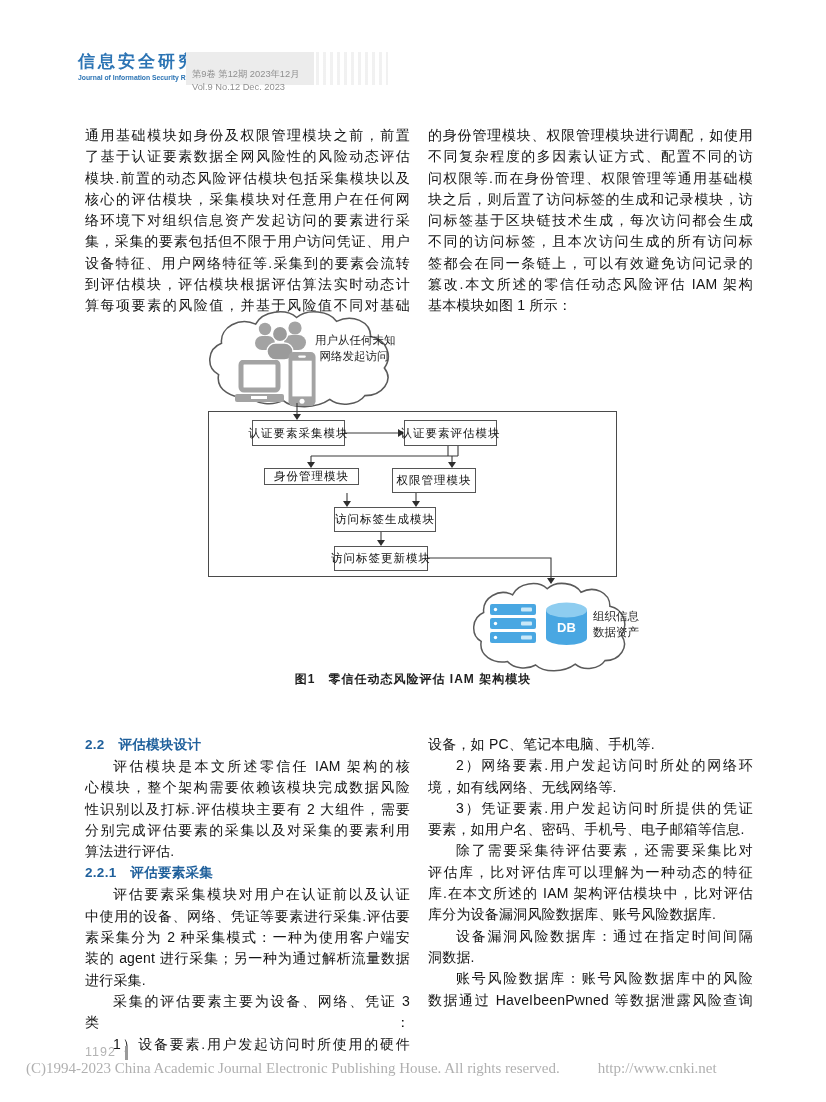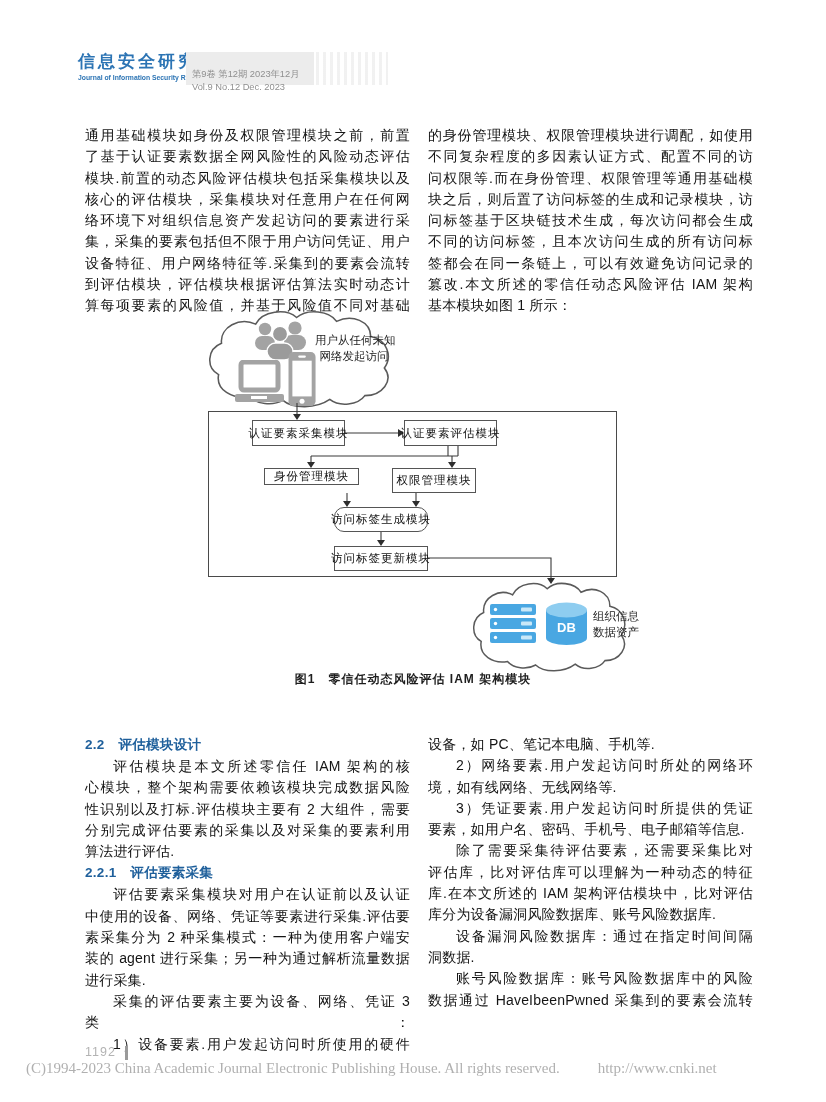--- a/index.html
+++ b/index.html
@@ -32,21 +32,21 @@
   .cloud-label{position:absolute;font-size:11.5px;line-height:16px;color:#222;text-align:center;white-space:nowrap;}
   .conn{position:absolute;left:0;top:0;pointer-events:none;}
   .outer-rect{position:absolute;left:208px;top:111px;width:409px;height:166px;border:1px solid #4a4a4a;box-sizing:border-box;}
   .fbox{position:absolute;background:#fff;border:1px solid #555;box-sizing:border-box;
     display:flex;align-items:center;justify-content:center;font-size:11.5px;color:#111;
     letter-spacing:1px;white-space:nowrap;}
   .b1{left:252px;top:120px;width:93px;height:26px;}
   .b2{left:404px;top:120px;width:93px;height:26px;}
   .b3{left:264px;top:168px;width:95px;height:17px;}
   .b4{left:392px;top:168px;width:84px;height:25px;}
-  .b5{left:334px;top:207px;width:94px;height:25px;border-radius:10px;}
+  .b5{left:334px;top:207px;width:102px;height:25px;}
   .b6{left:334px;top:246px;width:94px;height:25px;}
   .fig-caption{position:absolute;left:0;top:371px;width:826px;text-align:center;
     font-weight:bold;font-size:12px;color:#1d1d1d;letter-spacing:1px;}
   .icon{position:absolute;}
   
   .pagenum{position:absolute;left:85px;top:1036px;font-size:12.5px;color:#b3b3b3;letter-spacing:1px;margin-top:9px;}
   .pagenum .bar{display:inline-block;width:3px;height:14px;background:#9a9a9a;margin-left:9px;vertical-align:middle;}
   .copyright{position:absolute;left:0;top:1060px;width:826px;box-sizing:border-box;padding:0 26px;
     font-family:"Liberation Serif","DejaVu Serif",serif;font-size:15px;color:#b0b0b0;white-space:nowrap;}
   .copyright .url{margin-left:38px;}
@@ -214,21 +214,21 @@
       <div class="tline">境，如有线网络、无线网络等.</div>
       <div class="tline ind just">3）凭证要素.用户发起访问时所提供的凭证</div>
       <div class="tline">要素，如用户名、密码、手机号、电子邮箱等信息.</div>
       <div class="tline ind just">除了需要采集待评估要素，还需要采集比对</div>
       <div class="tline just">评估库，比对评估库可以理解为一种动态的特征</div>
       <div class="tline just">库.在本文所述的 IAM 架构评估模块中，比对评估</div>
       <div class="tline">库分为设备漏洞风险数据库、账号风险数据库.</div>
       <div class="tline ind just">设备漏洞风险数据库：通过在指定时间间隔</div>
       <div class="tline">洞数据.</div>
       <div class="tline ind just">账号风险数据库：账号风险数据库中的风险</div>
-      <div class="tline just">数据通过 HaveIbeenPwned 采集到的要素会流转</div>
+      <div class="tline just">数据通过 HaveIbeenPwned 等数据泄露风险查询</div>
     </div>
 </div>
 
 <div class="pagenum">
   <span>1192</span><span class="bar"></span>
 </div>
 <div class="copyright">
   <span>(C)1994-2023 China Academic Journal Electronic Publishing House. All rights reserved.</span><span class="url">http://www.cnki.net</span>
 </div>
 

